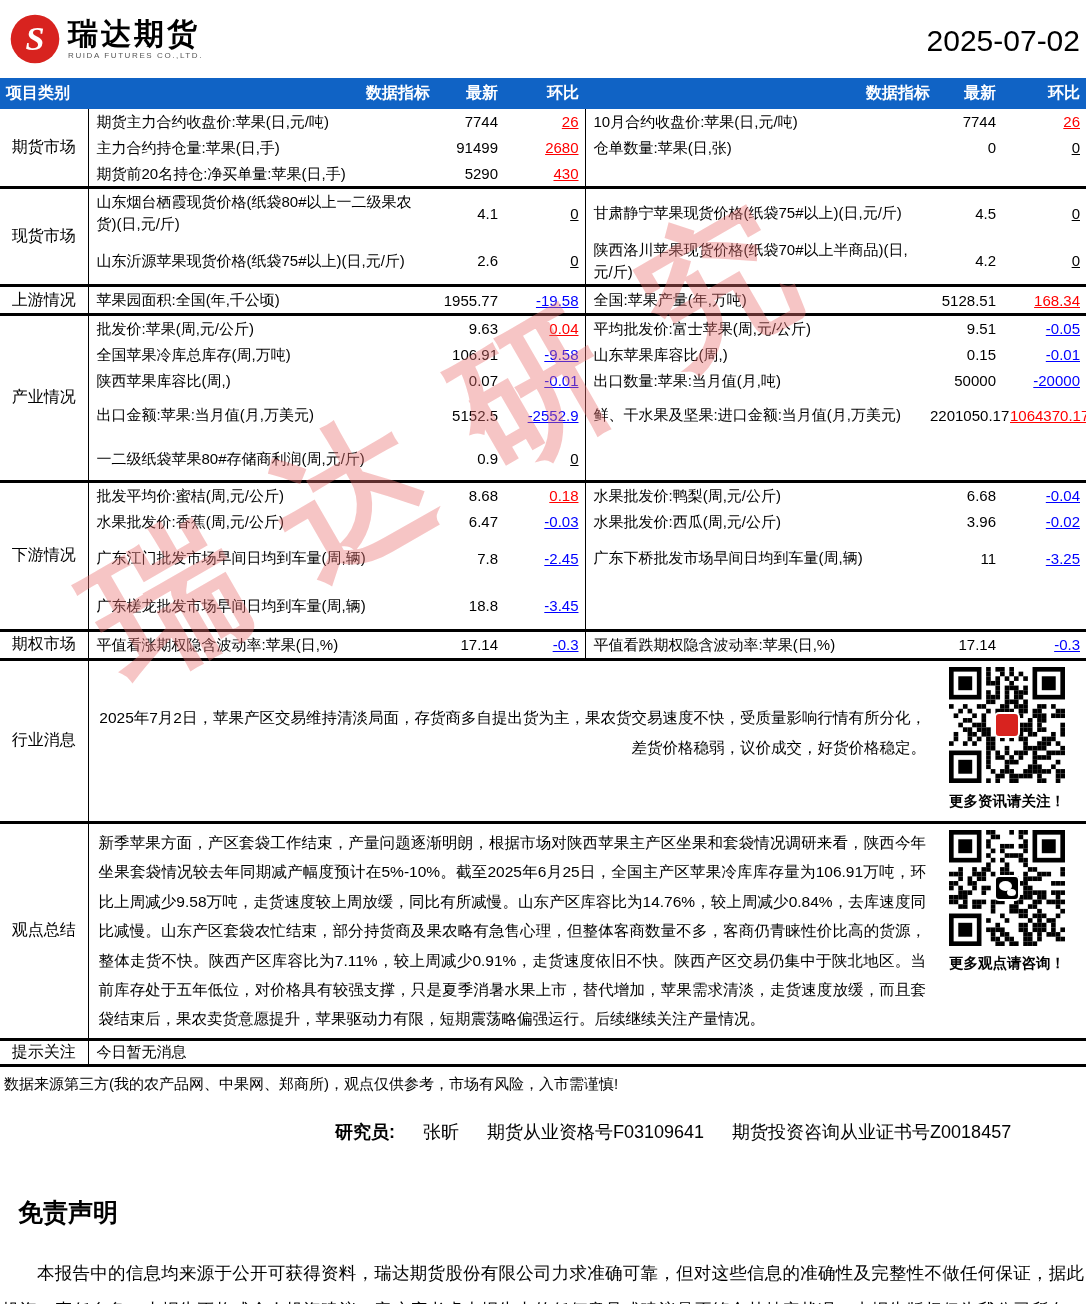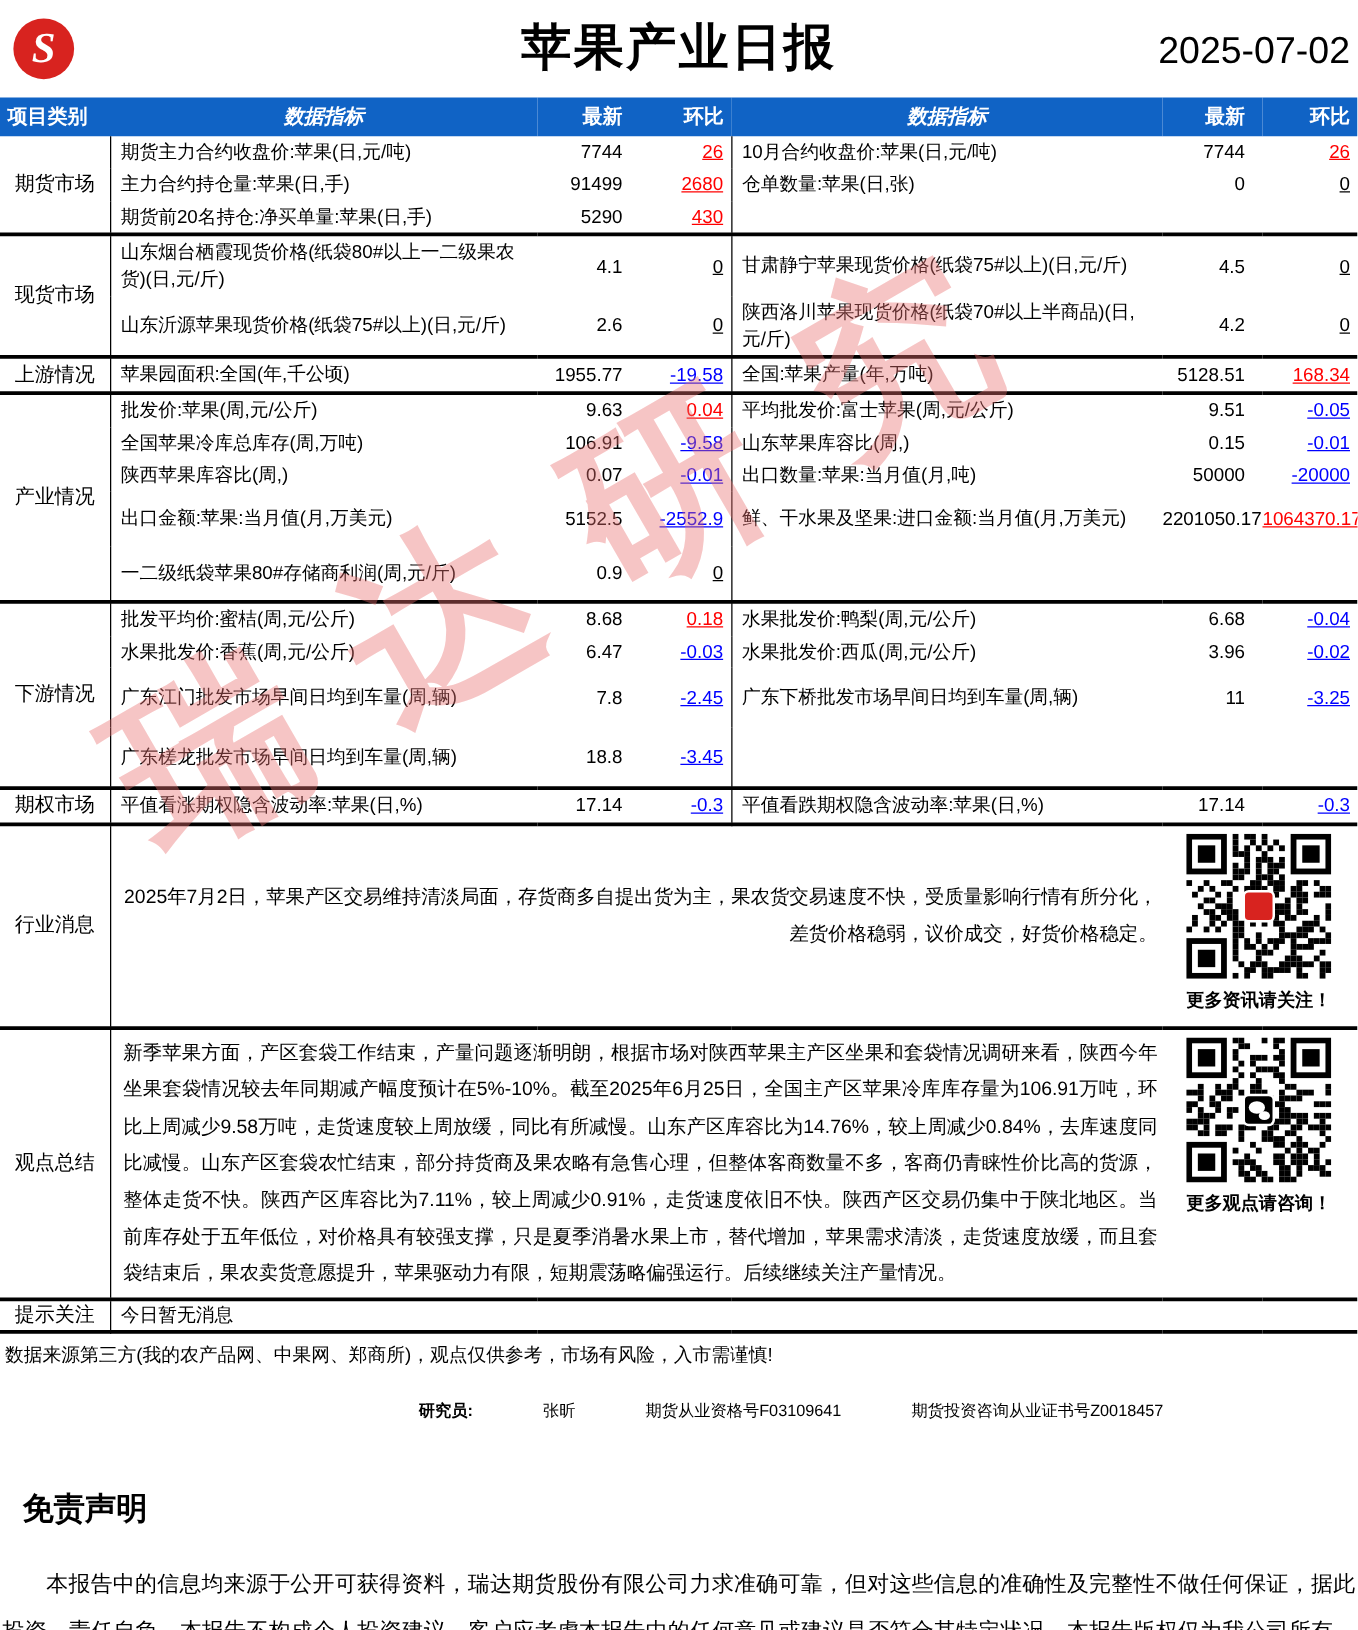--- a/index.html
+++ b/index.html
@@ -16,21 +16,21 @@
   .logo{position:absolute;left:8px;top:12px;display:flex;align-items:center;gap:6px;}
   .logo svg{width:54px;height:54px;}
   .logo-cn{font-size:30px;font-weight:bold;letter-spacing:3px;line-height:1.05;}
   .logo-en{font-size:8px;color:#555;letter-spacing:1.6px;margin-top:2px;}
   .rpt-title{position:absolute;left:0;right:0;top:10px;text-align:center;font-size:40px;font-weight:bold;letter-spacing:2px;}
   .rpt-date{position:absolute;right:6px;top:24px;font-size:30px;}
   
   table{width:1086px;border-collapse:collapse;table-layout:fixed;font-size:15px;}
   thead th{background:var(--blue);color:#fff;font-weight:bold;height:31px;font-size:16px;}
   th.c-cat{text-align:left;padding-left:6px;}
-  th.c-lbl{text-align:center;font-style:italic;}
+  th.c-lbl{text-align:right;}
   th.c-val{text-align:right;padding-right:14px;}
   th.c-chg{text-align:right;padding-right:6px;}
   tbody{border-top:3px solid #000;}
   tbody.first{border-top:none;}
   tbody.last{border-bottom:3px solid #000;}
   td{vertical-align:middle;}
   td.cat{border-right:1.5px solid #000;text-align:center;font-size:16px;}
   td.lbl{padding:2px 4px 2px 8px;line-height:1.45;}
   td.mid{border-left:1.5px solid #000;}
   td.val{text-align:right;padding-right:14px;white-space:nowrap;}
@@ -50,21 +50,21 @@
   .qrwrap{position:relative;width:116px;height:116px;margin:0 auto;}
   .qrwrap svg{width:116px;height:116px;display:block;}
   .qrlogo{position:absolute;left:50%;top:50%;transform:translate(-50%,-50%);width:26px;height:26px;border-radius:5px;border:2px solid #fff;}
   .qrlogo.red{background:var(--logo);}
   .qrlogo.wechat{background:#000;}
   .qrlogo.wechat::before{content:"";position:absolute;left:3px;top:4px;width:13px;height:10px;background:#fff;border-radius:50%;}
   .qrlogo.wechat::after{content:"";position:absolute;right:2px;bottom:3px;width:9px;height:7px;background:#fff;border-radius:50%;}
   .qrcap{font-size:14.5px;font-weight:bold;margin-top:4px;white-space:nowrap;}
   
   .source-note{font-size:15px;padding:8px 4px 0 4px;}
-  .researcher{display:flex;gap:56px;font-size:13px;padding:26px 0 0 335px;white-space:nowrap;}
+  .researcher{display:flex;gap:28px;font-size:18px;padding:26px 0 0 335px;white-space:nowrap;}
   .researcher .lab{font-weight:bold;}
   .disc{padding:52px 2px 0 2px;}
   .disc h2{font-size:25px;font-weight:bold;padding-left:16px;}
   .disc p{margin-top:26px;font-size:17.5px;line-height:2.1;text-align:justify;text-indent:2em;}
   
   .watermark{
     position:absolute;left:105px;top:540px;z-index:5;pointer-events:none;
     font-size:150px;letter-spacing:60px;color:var(--wm);opacity:.40;
     transform:rotate(-30deg);transform-origin:0 50%;white-space:nowrap;font-weight:bold;
   }
@@ -74,22 +74,25 @@
 <body>
 
 <div class="watermark">瑞达研究</div>
 
 <div class="hdr">
   <div class="logo">
     <svg viewBox="0 0 60 60">
       <circle cx="30" cy="30" r="27" fill="#D8231F"></circle>
       <text x="30" y="42" text-anchor="middle" font-size="38" font-weight="bold" font-style="italic" fill="#ffffff" font-family="'Liberation Serif',serif">S</text>
     </svg>
+    <div>
+      <div class="logo-cn">瑞达期货</div>
+      <div class="logo-en">RUIDA FUTURES CO.,LTD.</div>
+    </div>
   </div>
-  <div class="rpt-title">苹果产业日报</div>
   <div class="rpt-date">2025-07-02</div>
 </div>
 
 <table>
   <colgroup>
     <col style="width:88px">
       <col style="width:342px">
       <col style="width:82px">
       <col style="width:73px">
     <col style="width:345px">

